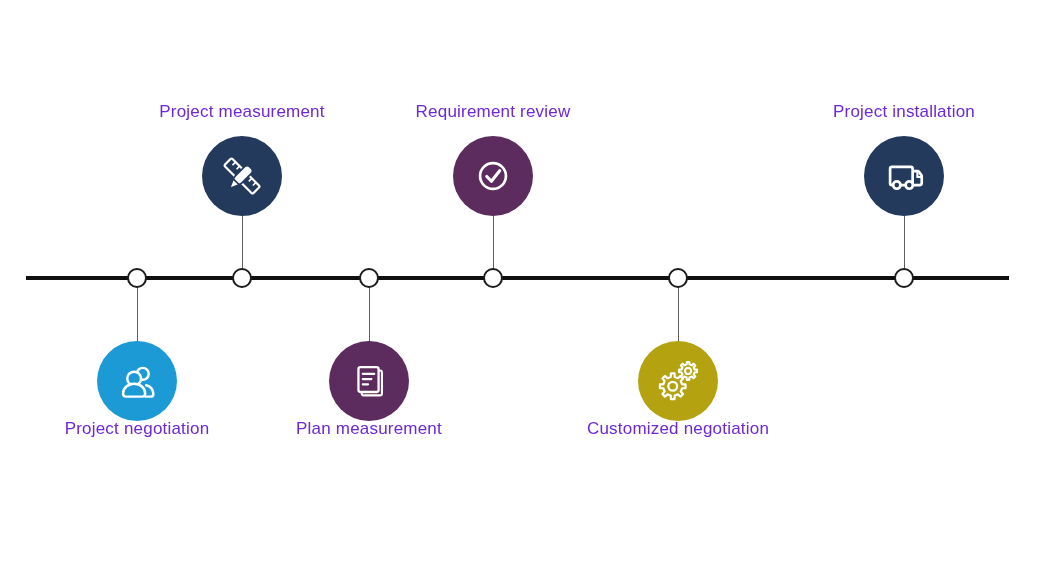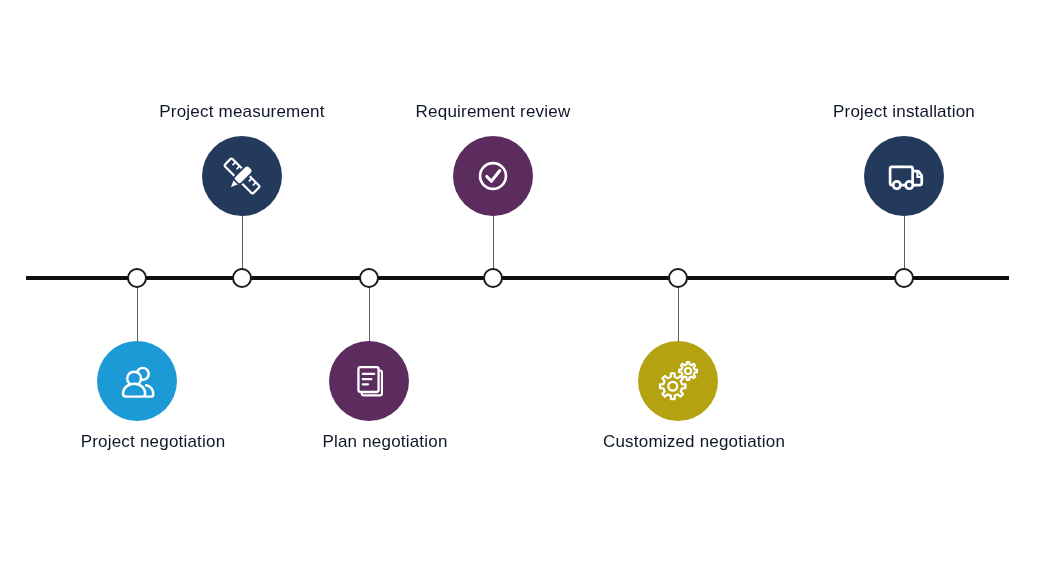--- a/index.html
+++ b/index.html
@@ -10,24 +10,24 @@
   }
   .stage { position:absolute; inset:0; }
   .baseline {
     position:absolute; left:26px; top:276px; width:983px; height:4px;
     background:#101010; z-index:1;
   }
   .node { position:absolute; top:0; width:0; height:561px; }
   .node .label {
     position:absolute; left:0; transform:translateX(-50%);
     white-space:nowrap; font-size:17px; letter-spacing:0.2px;
-    color:#0f172a; z-index:3;
+    color:#6d28d9; z-index:3;
   }
   .node.above .label { top:102px; }
-  .node.below .label { top:432px;margin-left:16px; }
+  .node.below .label { top:419px; }
   .node .big {
     position:absolute; left:-40px; width:80px; height:80px; border-radius:50%;
     display:flex; align-items:center; justify-content:center; z-index:3;
   }
   .node.above .big { top:136px; }
   .node.below .big { top:341px; }
   .node .connector {
     position:absolute; left:-0.5px; width:1px; background:#5f5f5f; z-index:0;
   }
   .node.above .connector { top:214px; height:56px; }
@@ -83,21 +83,21 @@
   <div class="node below n2">
     <div class="dot"></div>
     <div class="connector"></div>
     <div class="big" style="background: rgb(92, 44, 94);">
       <svg width="46" height="46" viewBox="0 0 48 48">
         <rect x="16.5" y="13" width="21" height="26" rx="2" fill="none" stroke="#fff" stroke-width="2.2"></rect>
         <rect x="13" y="9.5" width="21" height="26" rx="2" stroke="#fff" stroke-width="2.4" fill="#5c2c5e"></rect>
         <path d="M17.5 16.5 h12 M17.5 22 h9 M17.5 27.5 h5.5" fill="none" stroke="#fff" stroke-width="2.3" stroke-linecap="round"></path>
       </svg>
     </div>
-    <div class="label">Plan negotiation</div>
+    <div class="label">Plan measurement</div>
   </div>
 
   <div class="node above n3">
     <div class="dot"></div>
     <div class="connector"></div>
     <div class="big" style="background: rgb(92, 44, 94);">
       <svg width="46" height="46" viewBox="0 0 48 48">
         <circle cx="24" cy="24" r="13.5" fill="none" stroke="#fff" stroke-width="2.8"></circle>
         <path d="M17.5 24.5 l4.8 5 L31 18.5" fill="none" stroke="#fff" stroke-width="3.2" stroke-linecap="round" stroke-linejoin="round"></path>
       </svg>

